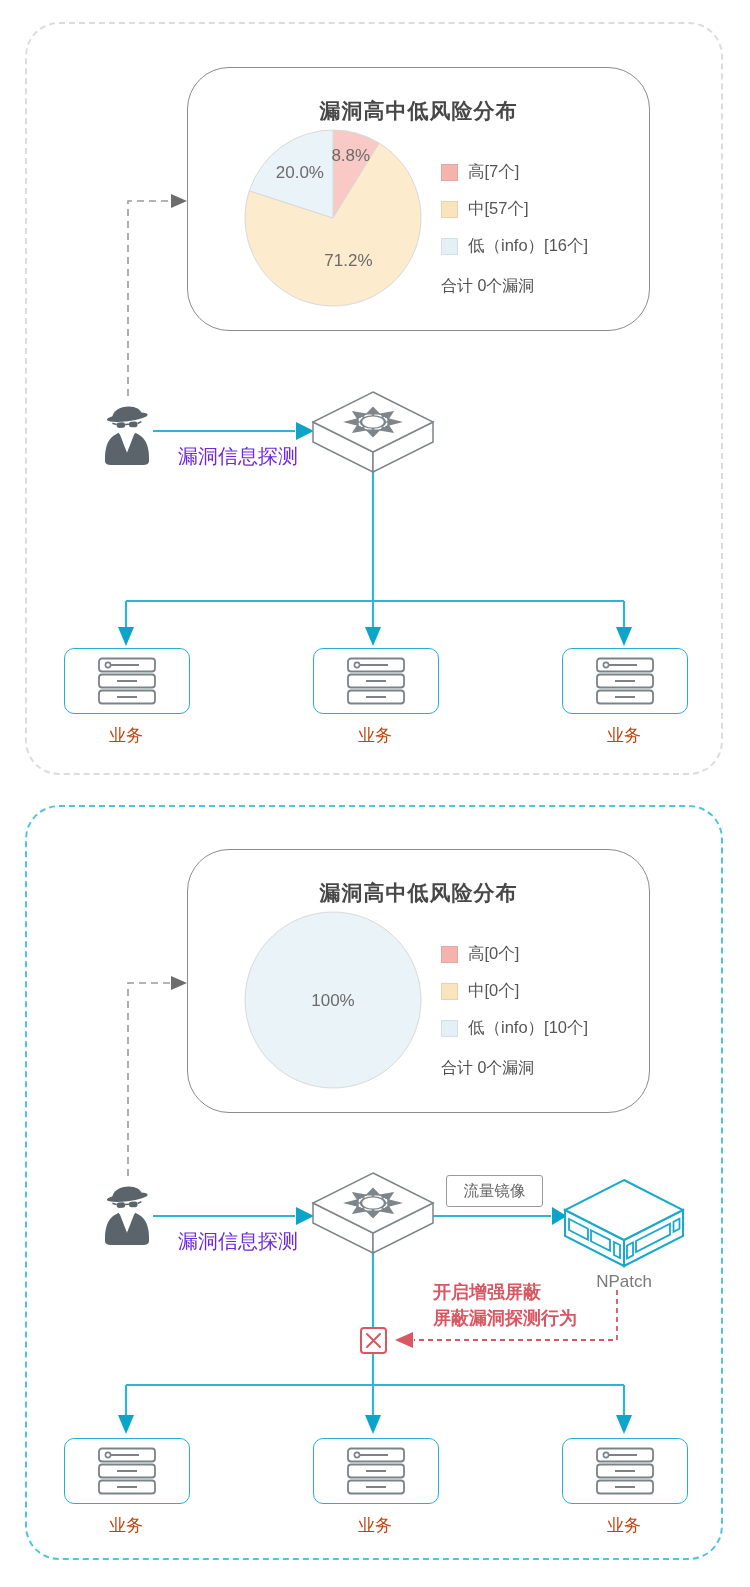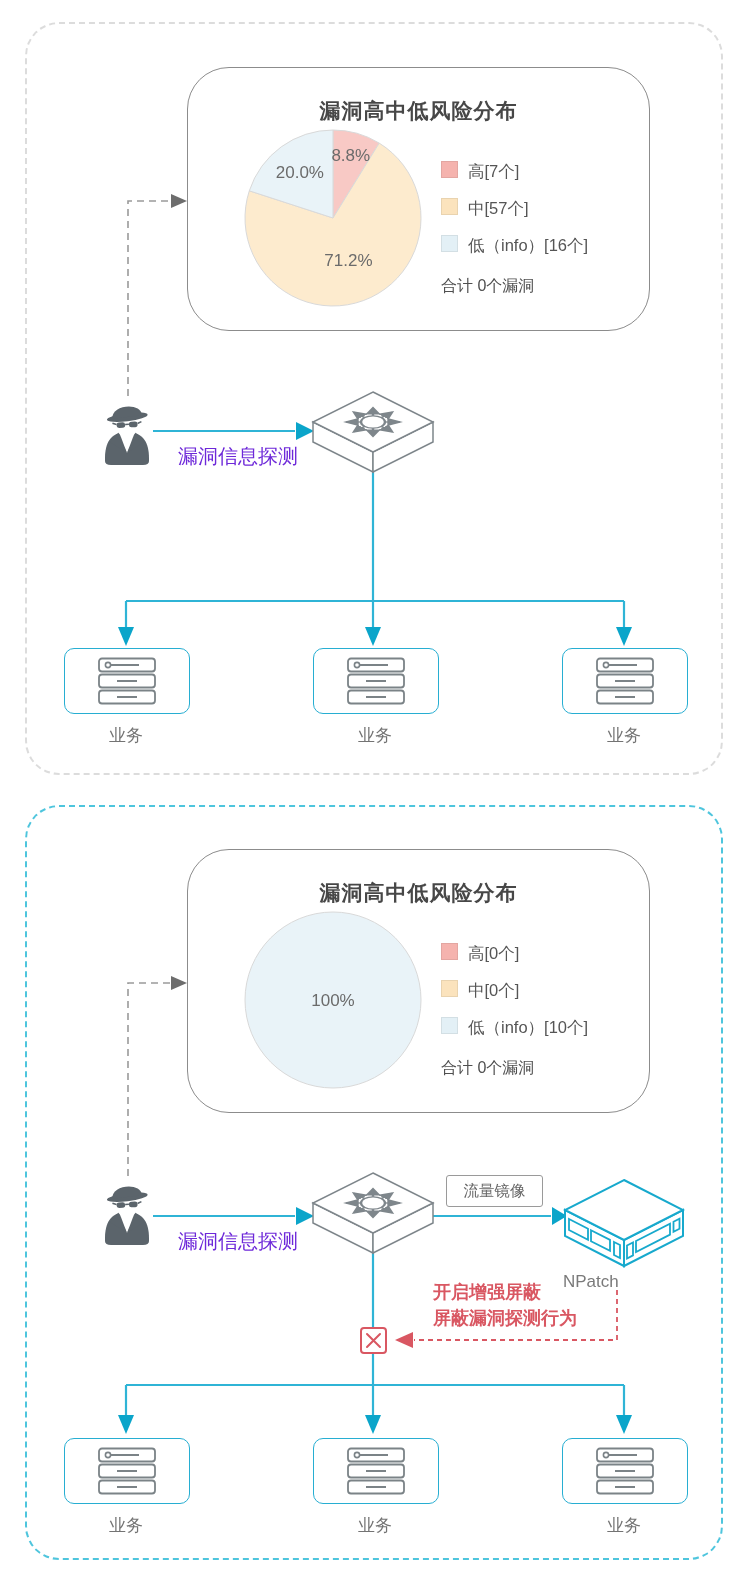--- a/index.html
+++ b/index.html
@@ -5,30 +5,30 @@
   html,body{margin:0;padding:0;background:#fff;}
   body{font-family:"Liberation Sans","DejaVu Sans",sans-serif;color:#5c5c5c;}
   .stage{position:relative;width:750px;height:1587px;background:#fff;overflow:hidden;}
   .abs{position:absolute;}
   .panel{border:2px dashed #dcdcdc;border-radius:34px;}
   .panel.cyan{border-color:#4ec5dd;}
   .card{background:#fff;border:1.5px solid #8c8c8c;border-radius:42px;}
   .card-title{position:absolute;left:0;top:17px;width:100%;text-align:center;
       font-size:21px;font-weight:600;color:#474747;letter-spacing:1px;margin-top:12px;}
   .legend{display:flex;flex-direction:column;gap:15px;}
-  .legend-row{display:flex;gap:10px;font-size:16.5px;color:#555;}
+  .legend-row{display:flex;align-items:center;gap:10px;font-size:16.5px;color:#555;}
   .swatch{width:15px;height:15px;display:inline-block;border:1px solid rgba(0,0,0,0.07);}
   .legend-total{font-size:16px;color:#4f4f4f;font-weight:500;margin-top:4px;}
   .probe-label{font-size:20px;color:#6d28d9;}
   .server-box{width:124px;height:64px;border:1.5px solid #27aed2;border-radius:10px;
       background:#fff;display:flex;align-items:center;justify-content:center;}
-  .server-label{width:124px;text-align:center;font-size:17px;color:#737373;}
+  .server-label{width:124px;text-align:center;font-size:17px;color:#c2410c;}
   .pill{border:1px solid #9a9a9a;border-radius:3px;background:#fff;text-align:center;
       font-size:15.5px;color:#666;}
-  .device-label{font-size:17px;color:#7a7a7a;text-align:left;}
+  .device-label{font-size:17px;color:#7a7a7a;text-align:center;}
   .block-note{font-size:18px;line-height:26px;font-weight:700;color:#d95762;}
   .x-box{width:27px;height:27px;background:#fff;border:2px solid #d95762;border-radius:4px;
       box-sizing:border-box;display:flex;align-items:center;justify-content:center;}
   svg{display:block;}
   .overlay{pointer-events:none;}
 </style>
 </head>
 <body>
 
 <div class="stage">

